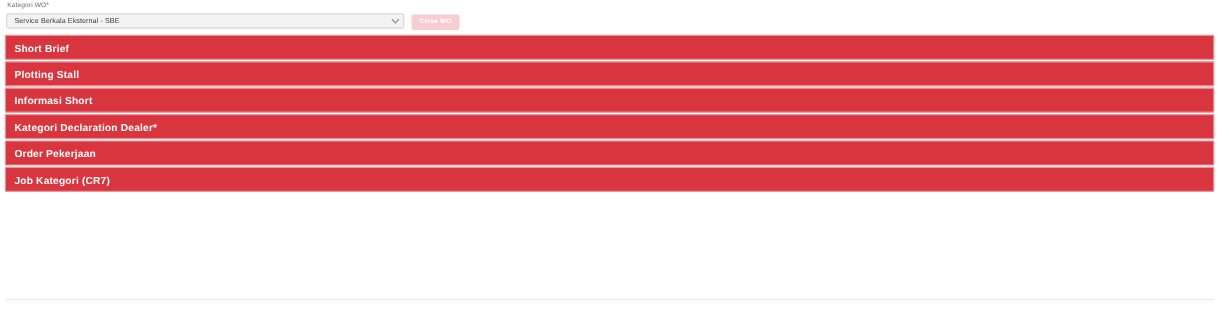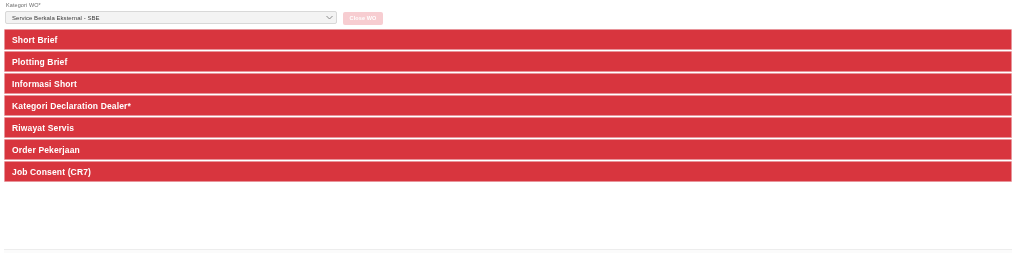--- a/index.html
+++ b/index.html
@@ -171,43 +171,40 @@
     <button class="close-wo-btn">Close WO</button>
   </div>
 
   <div class="accordion">
 
     <div class="accordion-item">
       <span class="accordion-title">Short Brief</span>
     </div>
 
     <div class="accordion-item">
-      <span class="accordion-title">Plotting Brief</span>
+      <span class="accordion-title">Plotting Stall</span>
     </div>
 
     <div class="accordion-item">
       <span class="accordion-title">Informasi Short</span>
     </div>
 
     <div class="accordion-item">
       <span class="accordion-title">Kategori Declaration Dealer*</span>
     </div>
 
-    <div class="accordion-item">
-      <span class="accordion-title">Riwayat Servis</span>
-    </div>
 
     <div class="accordion-item">
       <span class="accordion-title">Order Pekerjaan</span>
     </div>
 
 
 
     <div class="accordion-item">
-      <span class="accordion-title">Job Consent (CR7)</span>
+      <span class="accordion-title">Job Kategori (CR7)</span>
     </div>
 
 
   </div>
 
   <div class="bottom-strip"></div>
 
 </div>
 
 </body></html>

